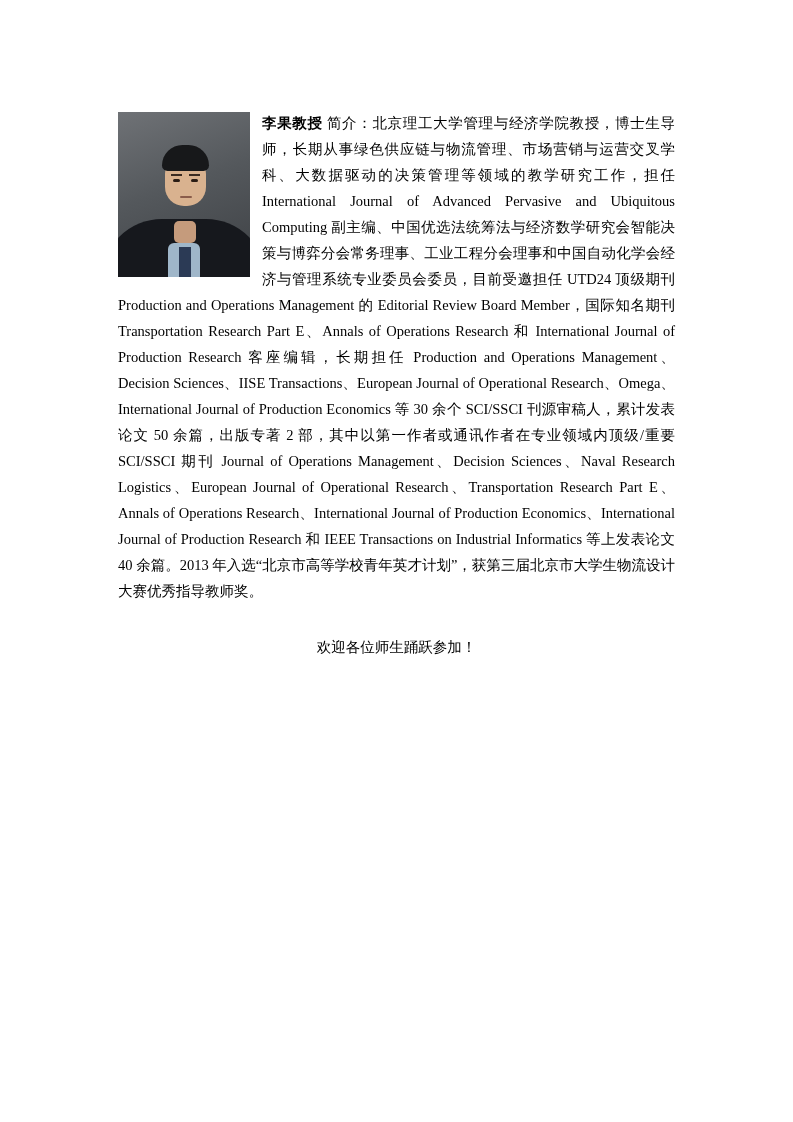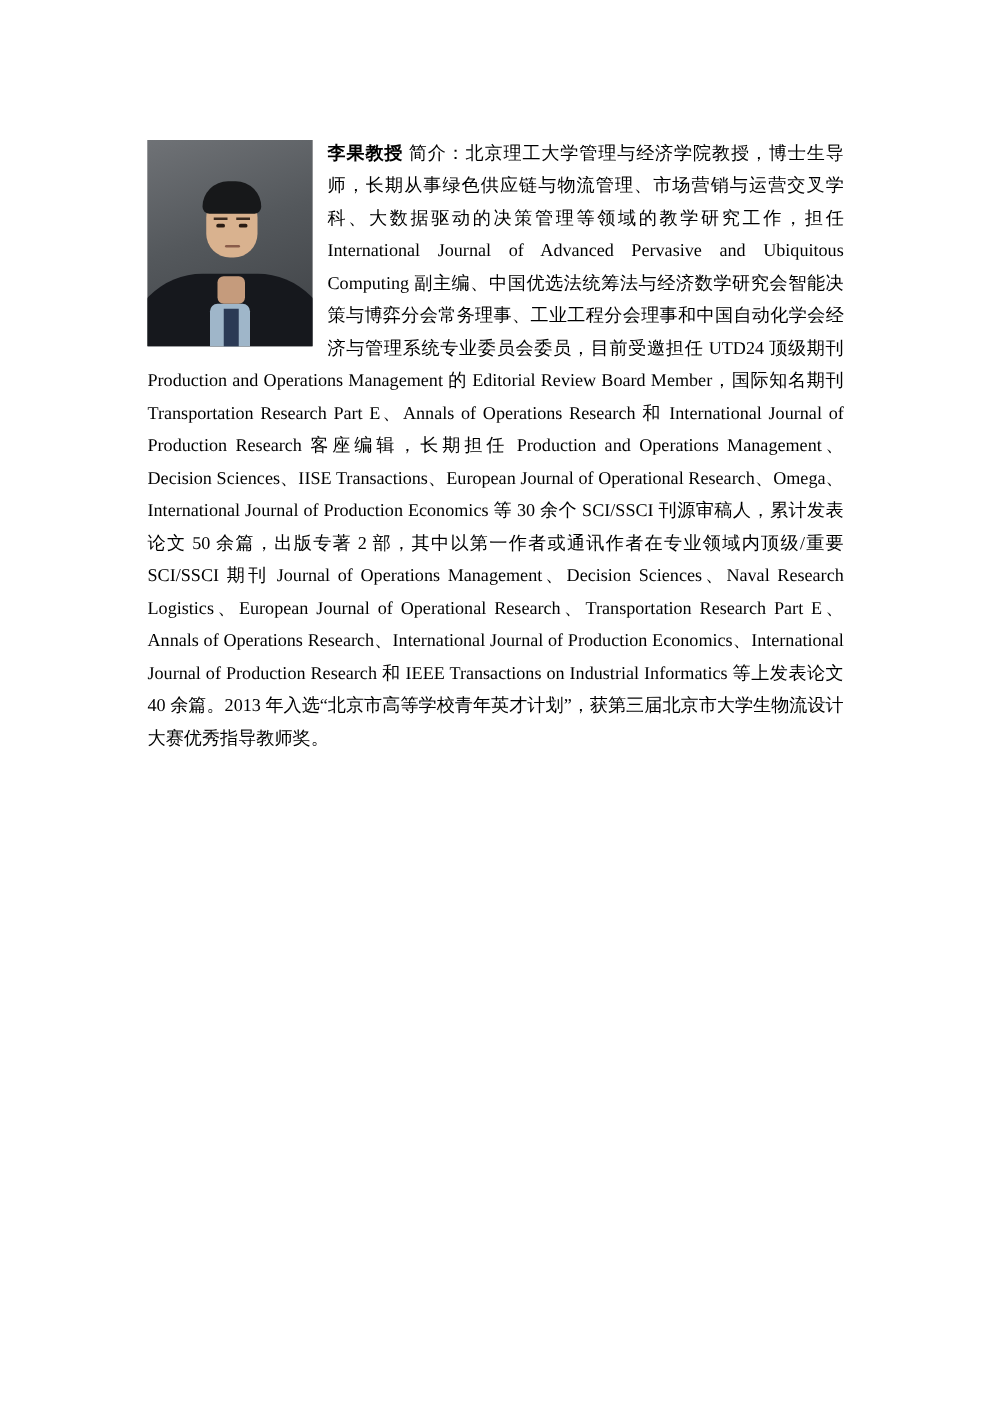--- a/index.html
+++ b/index.html
@@ -164,14 +164,15 @@
       <div class="brow-r"></div>
       <div class="eye-l"></div>
       <div class="eye-r"></div>
       <div class="mouth"></div>
     </div>
 
     <p class="para"><span class="lead-name">李果教授</span> <span>简介</span><span>：北京理工大学管理与经济学院教授，博士生导师，长期从事绿色供应链与物流管理、市场营销与运营交叉学科、大数据驱动的决策管理等领域的教学研究工作，担任 International Journal of Advanced Pervasive and Ubiquitous Computing 副主编、中国优选法统筹法与经济数学研究会智能决策与博弈分会常务理事、工业工程分会理事和中国自动化学会经济与管理系统专业委员会委员，目前受邀担任 UTD24 顶级期刊 Production and Operations Management 的 Editorial Review Board Member，国际知名期刊 Transportation Research Part E、Annals of Operations Research 和 International Journal of Production Research 客座编辑，长期担任 Production and Operations Management、Decision Sciences、IISE Transactions、European Journal of Operational Research、Omega、International Journal of Production Economics 等 30 余个 SCI/SSCI 刊源审稿人，累计发表论文 50 余篇，出版专著 2 部，其中以第一作者或通讯作者在专业领域内顶级/重要 SCI/SSCI 期刊 Journal of Operations Management、Decision Sciences、Naval Research Logistics、European Journal of Operational Research、Transportation Research Part E、Annals of Operations Research、International Journal of Production Economics、International Journal of Production Research 和 IEEE Transactions on Industrial Informatics 等上发表论文 40 余篇。2013 年入选“北京市高等学校青年英才计划”，获第三届北京市大学生物流设计大赛优秀指导教师奖。</span></p>
 
     <div class="clear"></div>
 
+    <p class="closing">欢迎各位师生踊跃参加！</p>
   </div>
 </div>
 
 </body></html>

